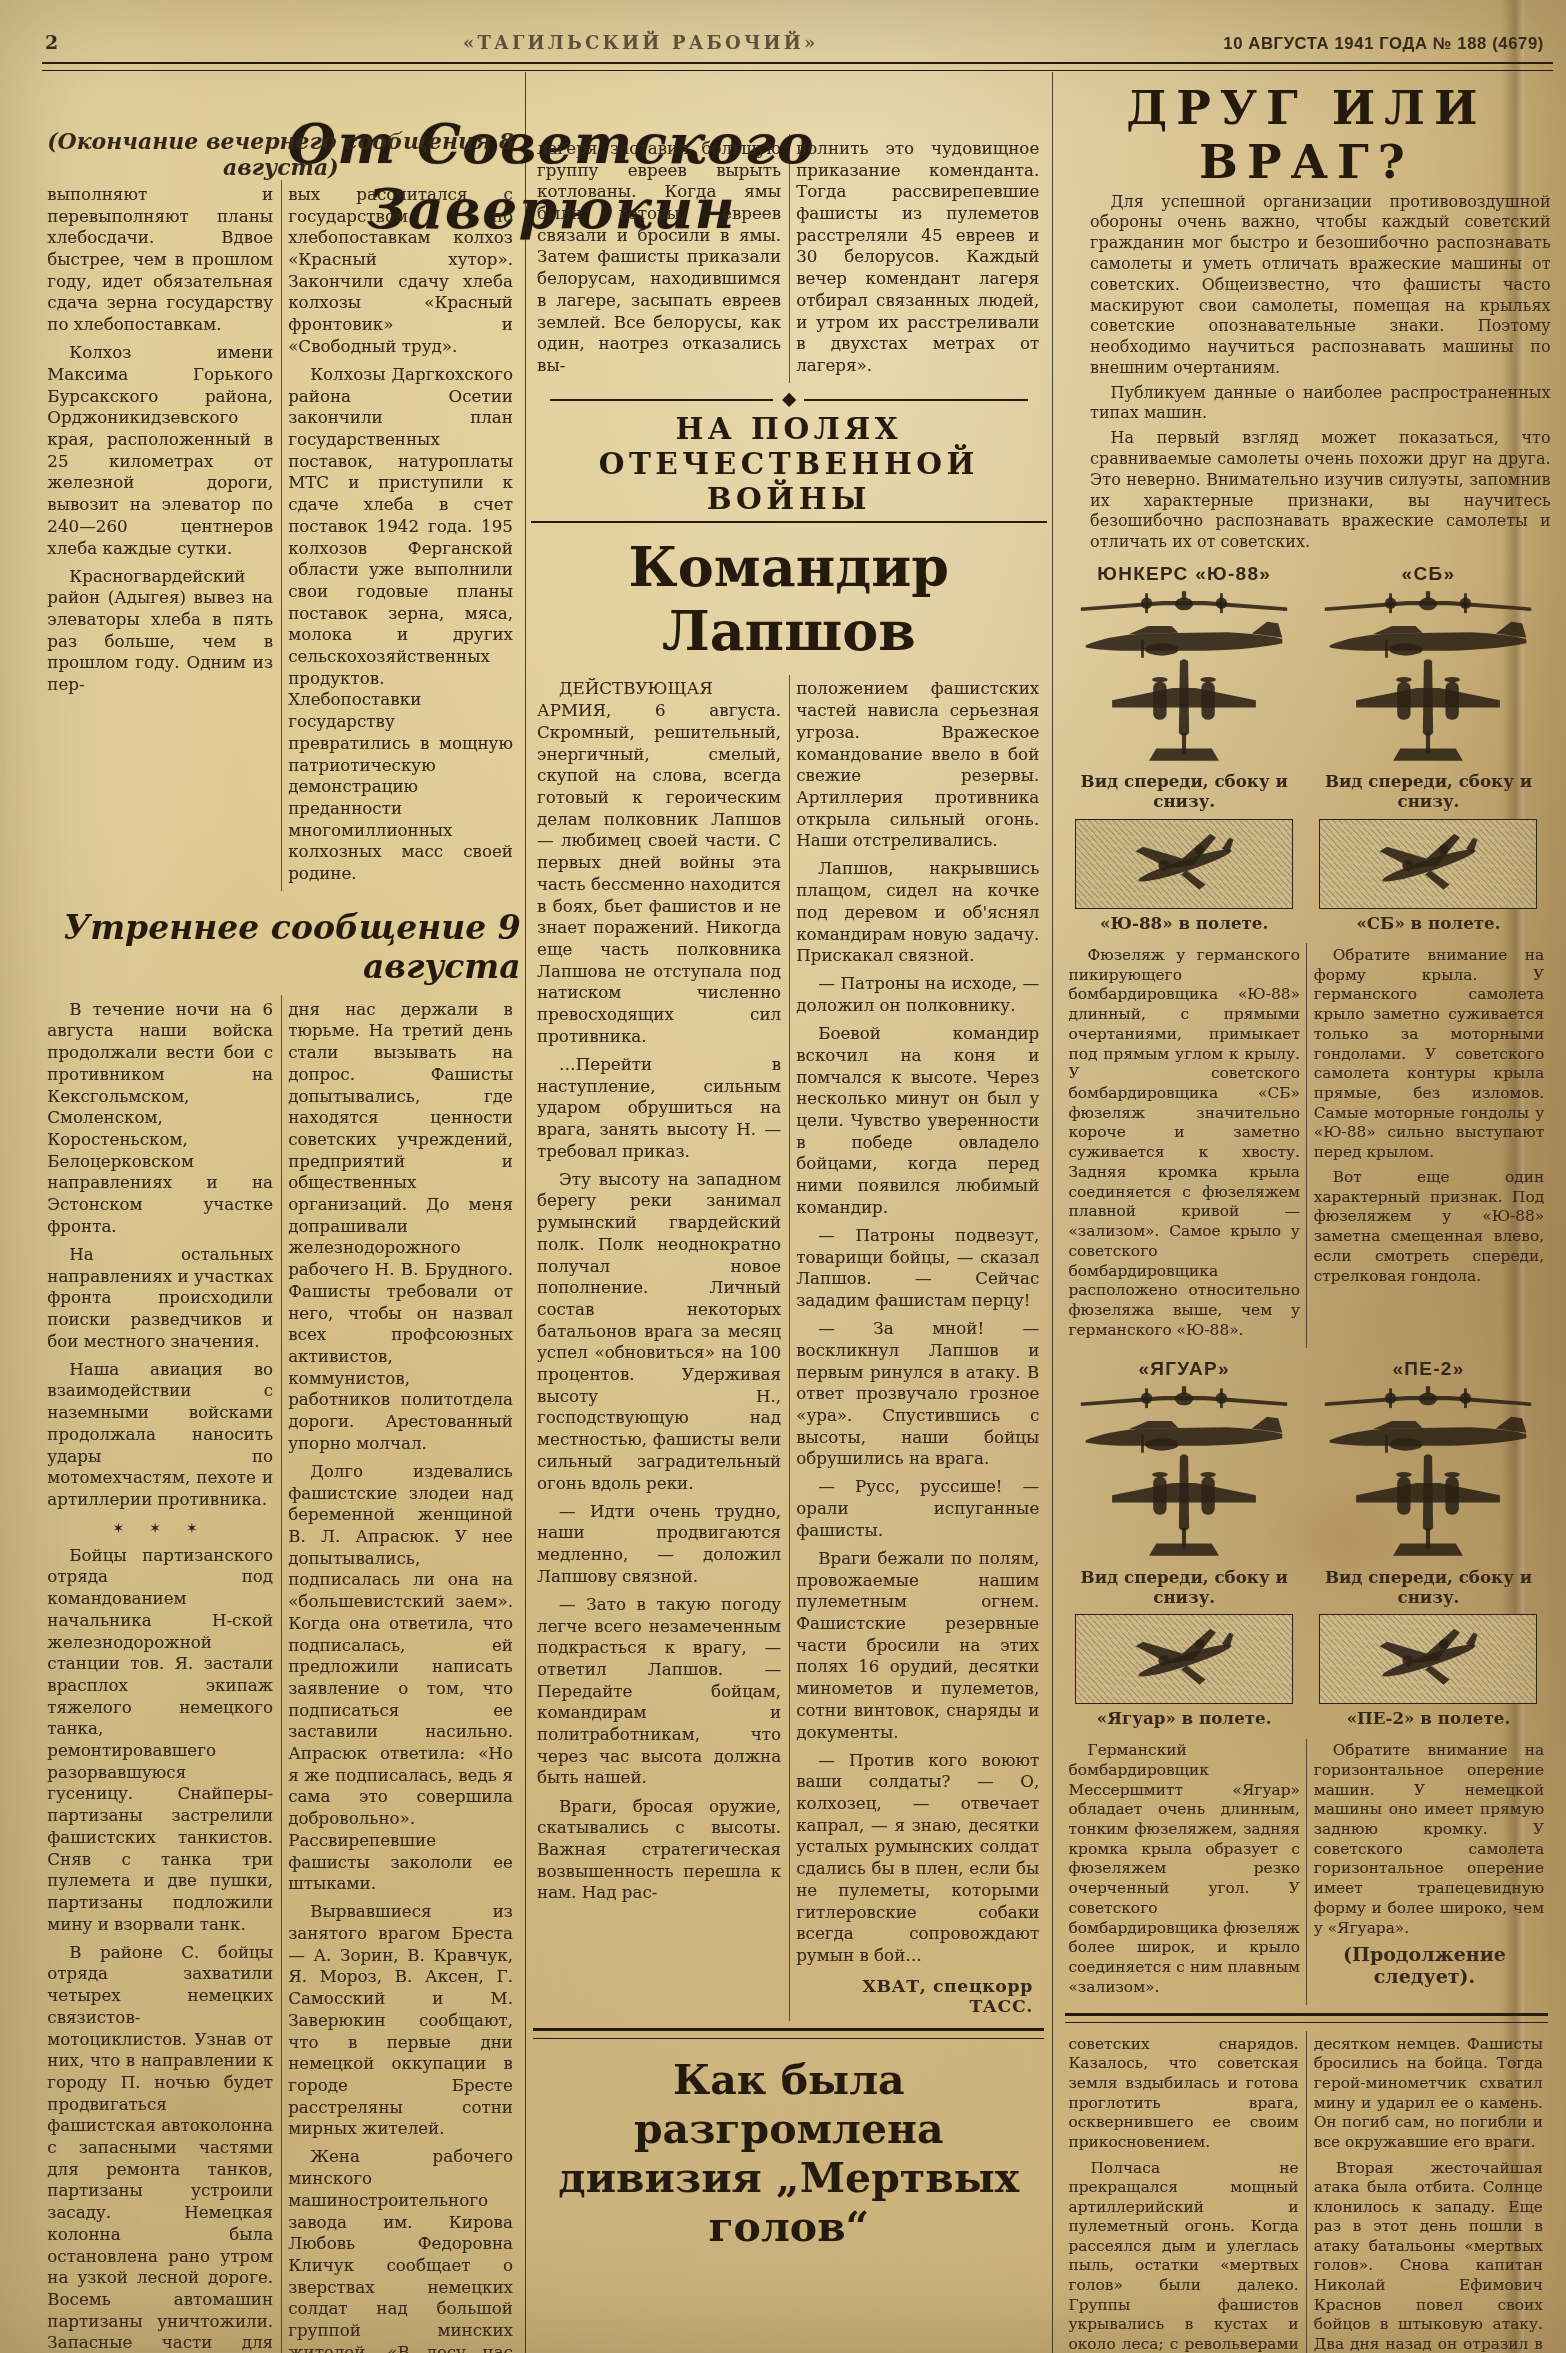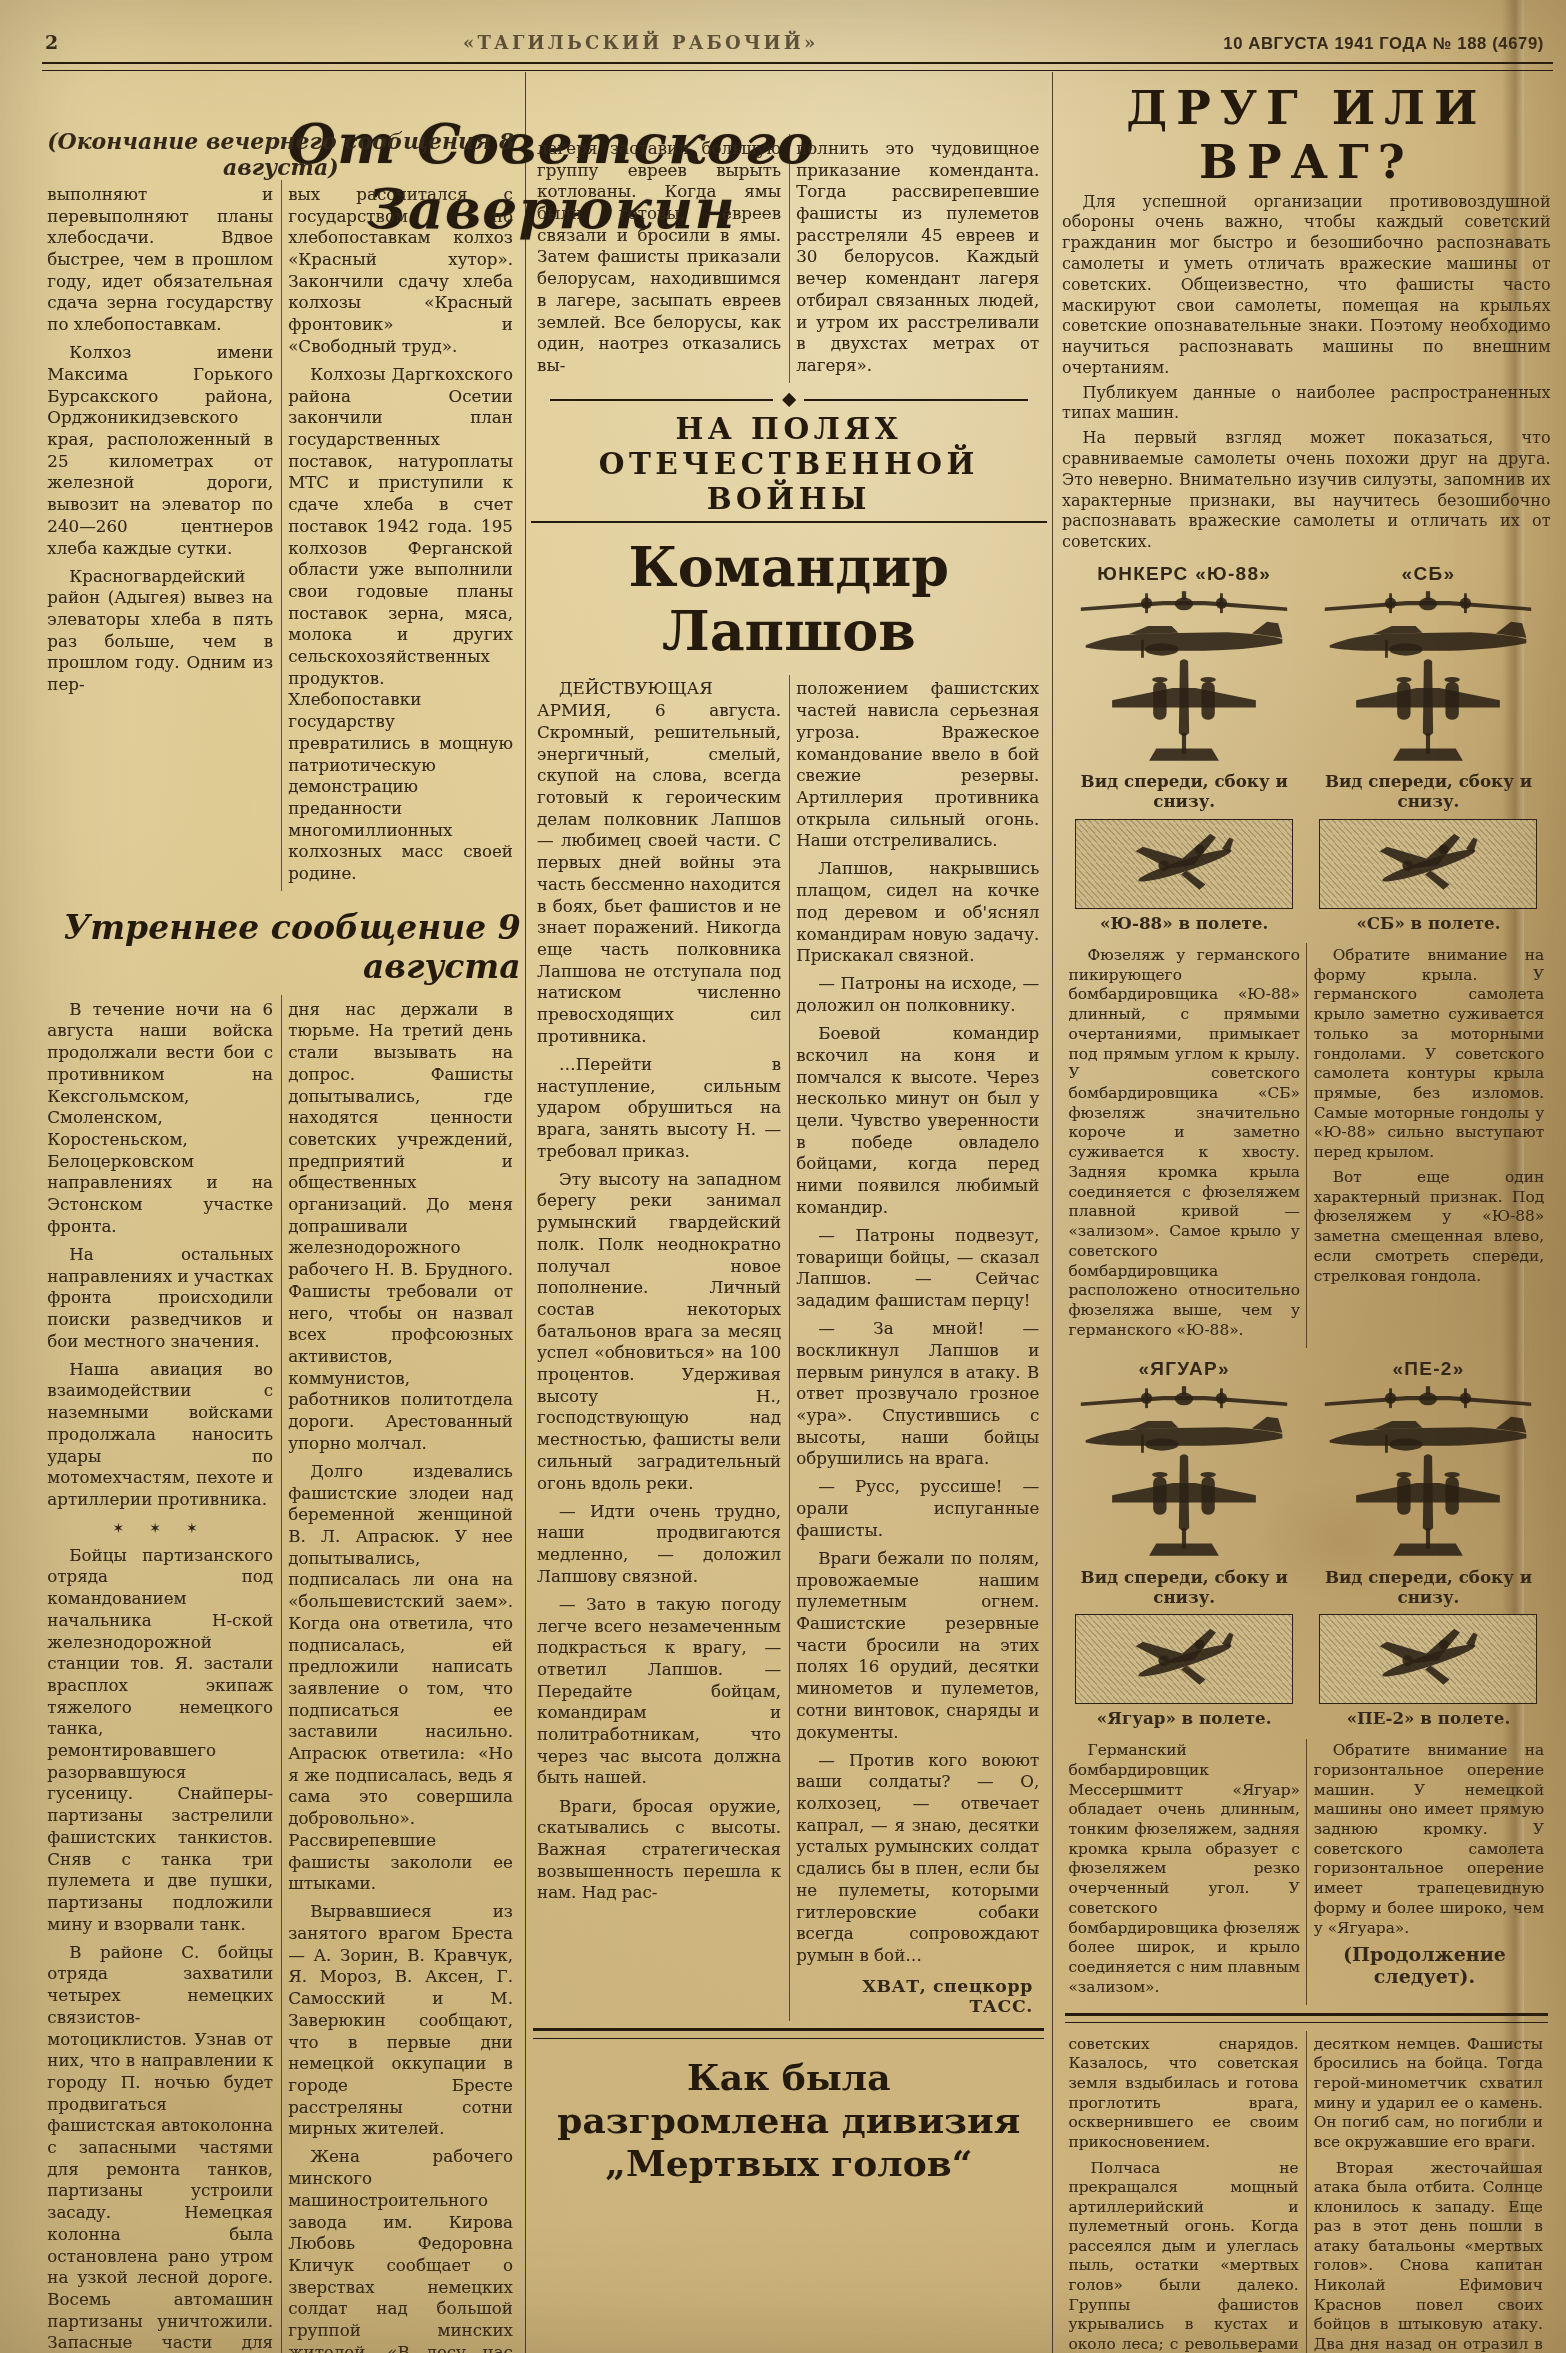--- a/index.html
+++ b/index.html
@@ -57,26 +57,26 @@
   .mid-top{margin-top:62px;}
   .ornament{display:flex;align-items:center;gap:10.3px;margin:11.6px 19px 5.1px 19px;}
   .ornament .line{flex:1;height:1.9px;background:#241a0e;}
   .ornament .diamond{width:10.3px;height:10.3px;background:#241a0e;transform:rotate(45deg);}
   .kicker{margin:6.4px auto 3.9px auto;width:fit-content;text-align:center;
     font-size:29.5px;font-weight:bold;letter-spacing:4.5px;color:#241a0e;
     border-bottom:2.6px solid #241a0e;padding:0 6.4px 5.1px 6.4px;}
   .headline-2{margin:11.6px 0 11.6px 0;text-align:center;font-weight:bold;font-size:54px;color:#241a0e;}
   .byline{text-align:right;font-weight:bold;font-size:17.3px;margin:9px 6.4px 5.1px 0;letter-spacing:0.6px;}
   .rule-thick{height:6.4px;border-top:3.2px solid #241a0e;border-bottom:1.3px solid #241a0e;margin:7.7px 2.6px;}
-  .headline-3{margin:16.7px auto 14px auto;width:92%;text-align:center;font-weight:bold;font-size:36px;line-height:1.2;color:#241a0e;}
+  .headline-3{margin:16.7px auto 14px auto;width:92%;text-align:center;font-weight:bold;font-size:41px;line-height:1.2;color:#241a0e;}
 
   
   .fof-title{margin:9px 0 2.6px 0;text-align:center;font-weight:bold;font-size:46px;letter-spacing:9px;color:#241a0e;}
   .fof-sub{margin:3.9px 0 9px 0;text-align:center;font-weight:bold;font-size:26px;color:#241a0e;}
-  .fof-intro{text-align:justify;}
+  .fof-intro{text-align:justify;margin-left:28px;}
   .fof-intro p{margin:0 0 3.9px 0;font-size:16px;line-height:1.3;text-indent:20.5px;}
   .plane-row{display:flex;margin-top:6.4px;}
   .plane-panel{width:50%;box-sizing:border-box;padding:0 5.1px;display:flex;flex-direction:column;align-items:center;}
   .plane-label{font-family:"Liberation Sans","DejaVu Sans",sans-serif;font-weight:bold;font-size:19px;letter-spacing:1.3px;margin:3.9px 0 2.6px 0;}
   .sil{display:block;margin:1.3px auto;}
   .caption{font-weight:bold;font-size:16.7px;margin:3.9px 0;text-align:center;}
   .photo{width:218px;height:90px;border:1.9px solid #2b2114;box-sizing:border-box;margin-top:3.9px;
     background:
       repeating-linear-gradient(48deg, rgba(43,33,20,.22) 0 1.3px, rgba(43,33,20,0) 1.3px 4.5px),
       #cdb887;

